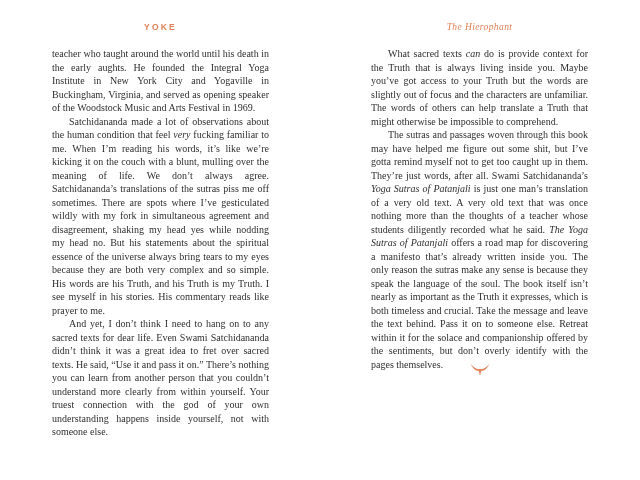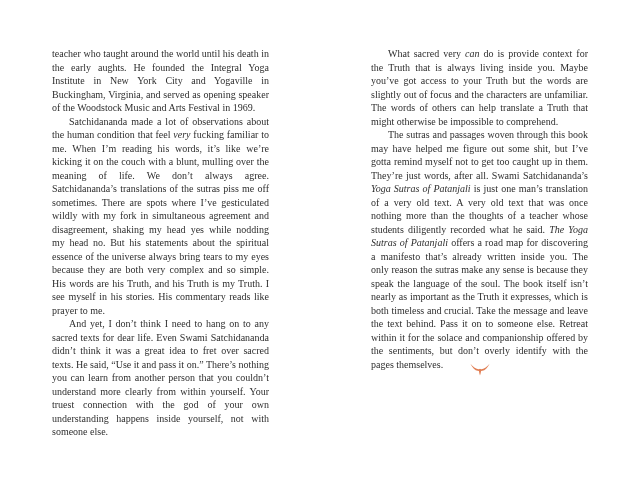--- a/index.html
+++ b/index.html
@@ -83,30 +83,32 @@
   }
   .page-left  .folio { left: 52px; }
   .page-right .folio { left: 51px; }
 </style>
 </head>
 <body>
 
 <div class="spread">
 
   <div class="page page-left">
+    <div class="running-head book-title" style="color: rgb(225, 127, 85);">YOKE</div>
     <div class="body-text" style="color: rgb(46, 46, 46);">
         <p class="para"><span>teacher who taught around the world until his death in the early aughts. He founded the Integral Yoga Institute in New York City and Yogaville in Buckingham, Virginia, and served as opening speaker of the Woodstock Music and Arts Festival in 1969.</span></p>
         <p class="para indent"><span>Satchidananda made a lot of observations about the human condition that feel </span><span class="em">very</span><span> fucking familiar to me. When I’m reading his words, it’s like we’re kicking it on the couch with a blunt, mulling over the meaning of life. We don’t always agree. Satchidananda’s translations of the sutras piss me off sometimes. There are spots where I’ve gesticulated wildly with my fork in simultaneous agreement and disagreement, shaking my head yes while nodding my head no. But his statements about the spiritual essence of the universe always bring tears to my eyes because they are both very complex and so simple. His words are his Truth, and his Truth is my Truth. I see myself in his stories. His commentary reads like prayer to me.</span></p>
         <p class="para indent"><span>And yet, I don’t think I need to hang on to any sacred texts for dear life. Even Swami Satchidananda didn’t think it was a great idea to fret over sacred texts. He said, “Use it and pass it on.” There’s nothing you can learn from another person that you couldn’t understand more clearly from within yourself. Your truest connection with the god of your own understanding happens inside yourself, not with someone else.</span></p>
       </div>
   </div>
 
   <div class="page page-right">
+    <div class="running-head chapter-title" style="color: rgb(225, 127, 85);">The Hierophant</div>
     <div class="body-text" style="color: rgb(46, 46, 46);">
-        <p class="para indent"><span>What sacred very </span><span class="em">can</span><span> do is provide context for the Truth that is always living inside you. Maybe you’ve got access to your Truth but the words are slightly out of focus and the characters are unfamiliar. The words of others can help translate a Truth that might otherwise be impossible to comprehend.</span></p>
+        <p class="para indent"><span>What sacred texts </span><span class="em">can</span><span> do is provide context for the Truth that is always living inside you. Maybe you’ve got access to your Truth but the words are slightly out of focus and the characters are unfamiliar. The words of others can help translate a Truth that might otherwise be impossible to comprehend.</span></p>
         <p class="para indent"><span>The sutras and passages woven through this book may have helped me figure out some shit, but I’ve gotta remind myself not to get too caught up in them. They’re just words, after all. Swami Satchidananda’s </span><span class="em">Yoga Sutras of Patanjali</span><span> is just one man’s translation of a very old text. A very old text that was once nothing more than the thoughts of a teacher whose students diligently recorded what he said. </span><span class="em">The Yoga Sutras of Patanjali</span><span> offers a road map for discovering a manifesto that’s already written inside you. The only reason the sutras make any sense is because they speak the language of the soul. The book itself isn’t nearly as important as the Truth it expresses, which is both timeless and crucial. Take the message and leave the text behind. Pass it on to someone else. Retreat within it for the solace and companionship offered by the sentiments, but don’t overly identify with the pages themselves.</span></p>
       </div>
     <div class="ornament">
       <span style="color: rgb(225, 127, 85);">
         <svg width="20" height="13" viewBox="0 0 20 13" aria-hidden="true">
           <path fill="currentColor" d="M0.4,0.8
             C3.2,4.2 6.2,6.0 8.6,6.2
             C9.2,6.3 9.7,6.1 10.0,5.8
             C10.3,6.1 10.8,6.3 11.4,6.2
             C13.8,6.0 16.8,4.2 19.6,0.8

